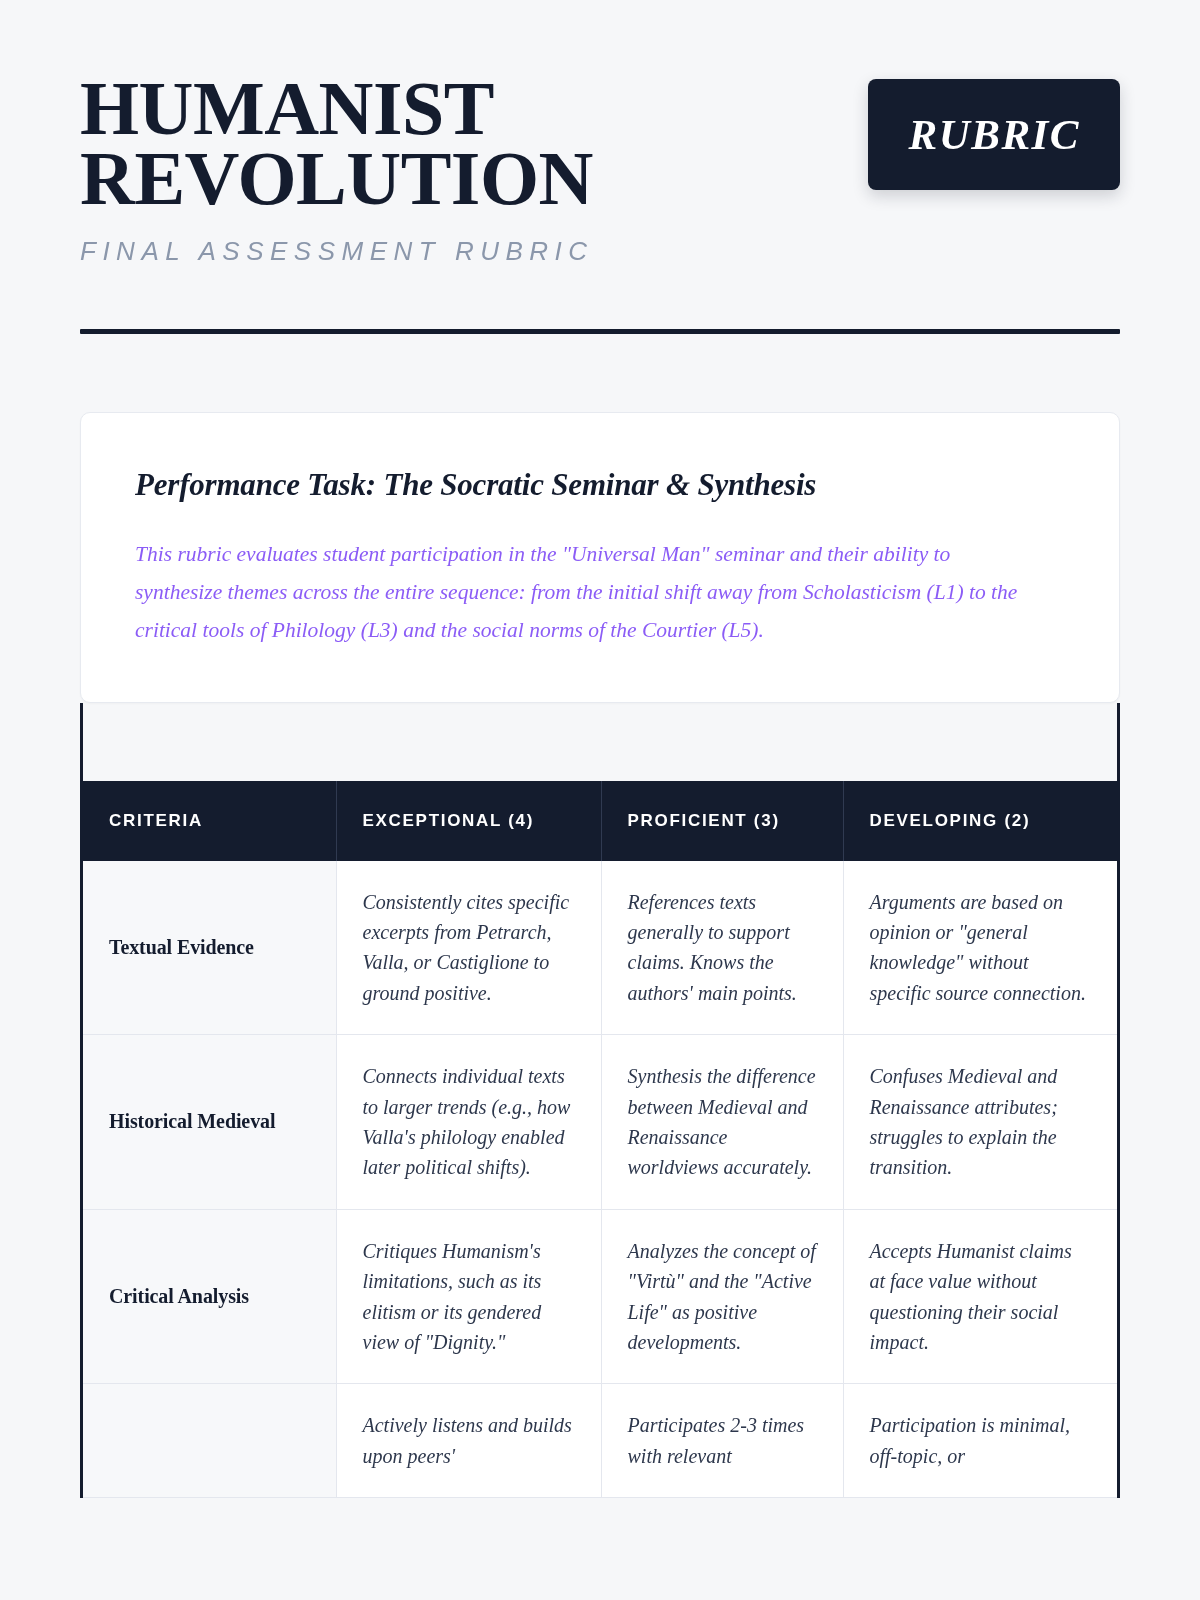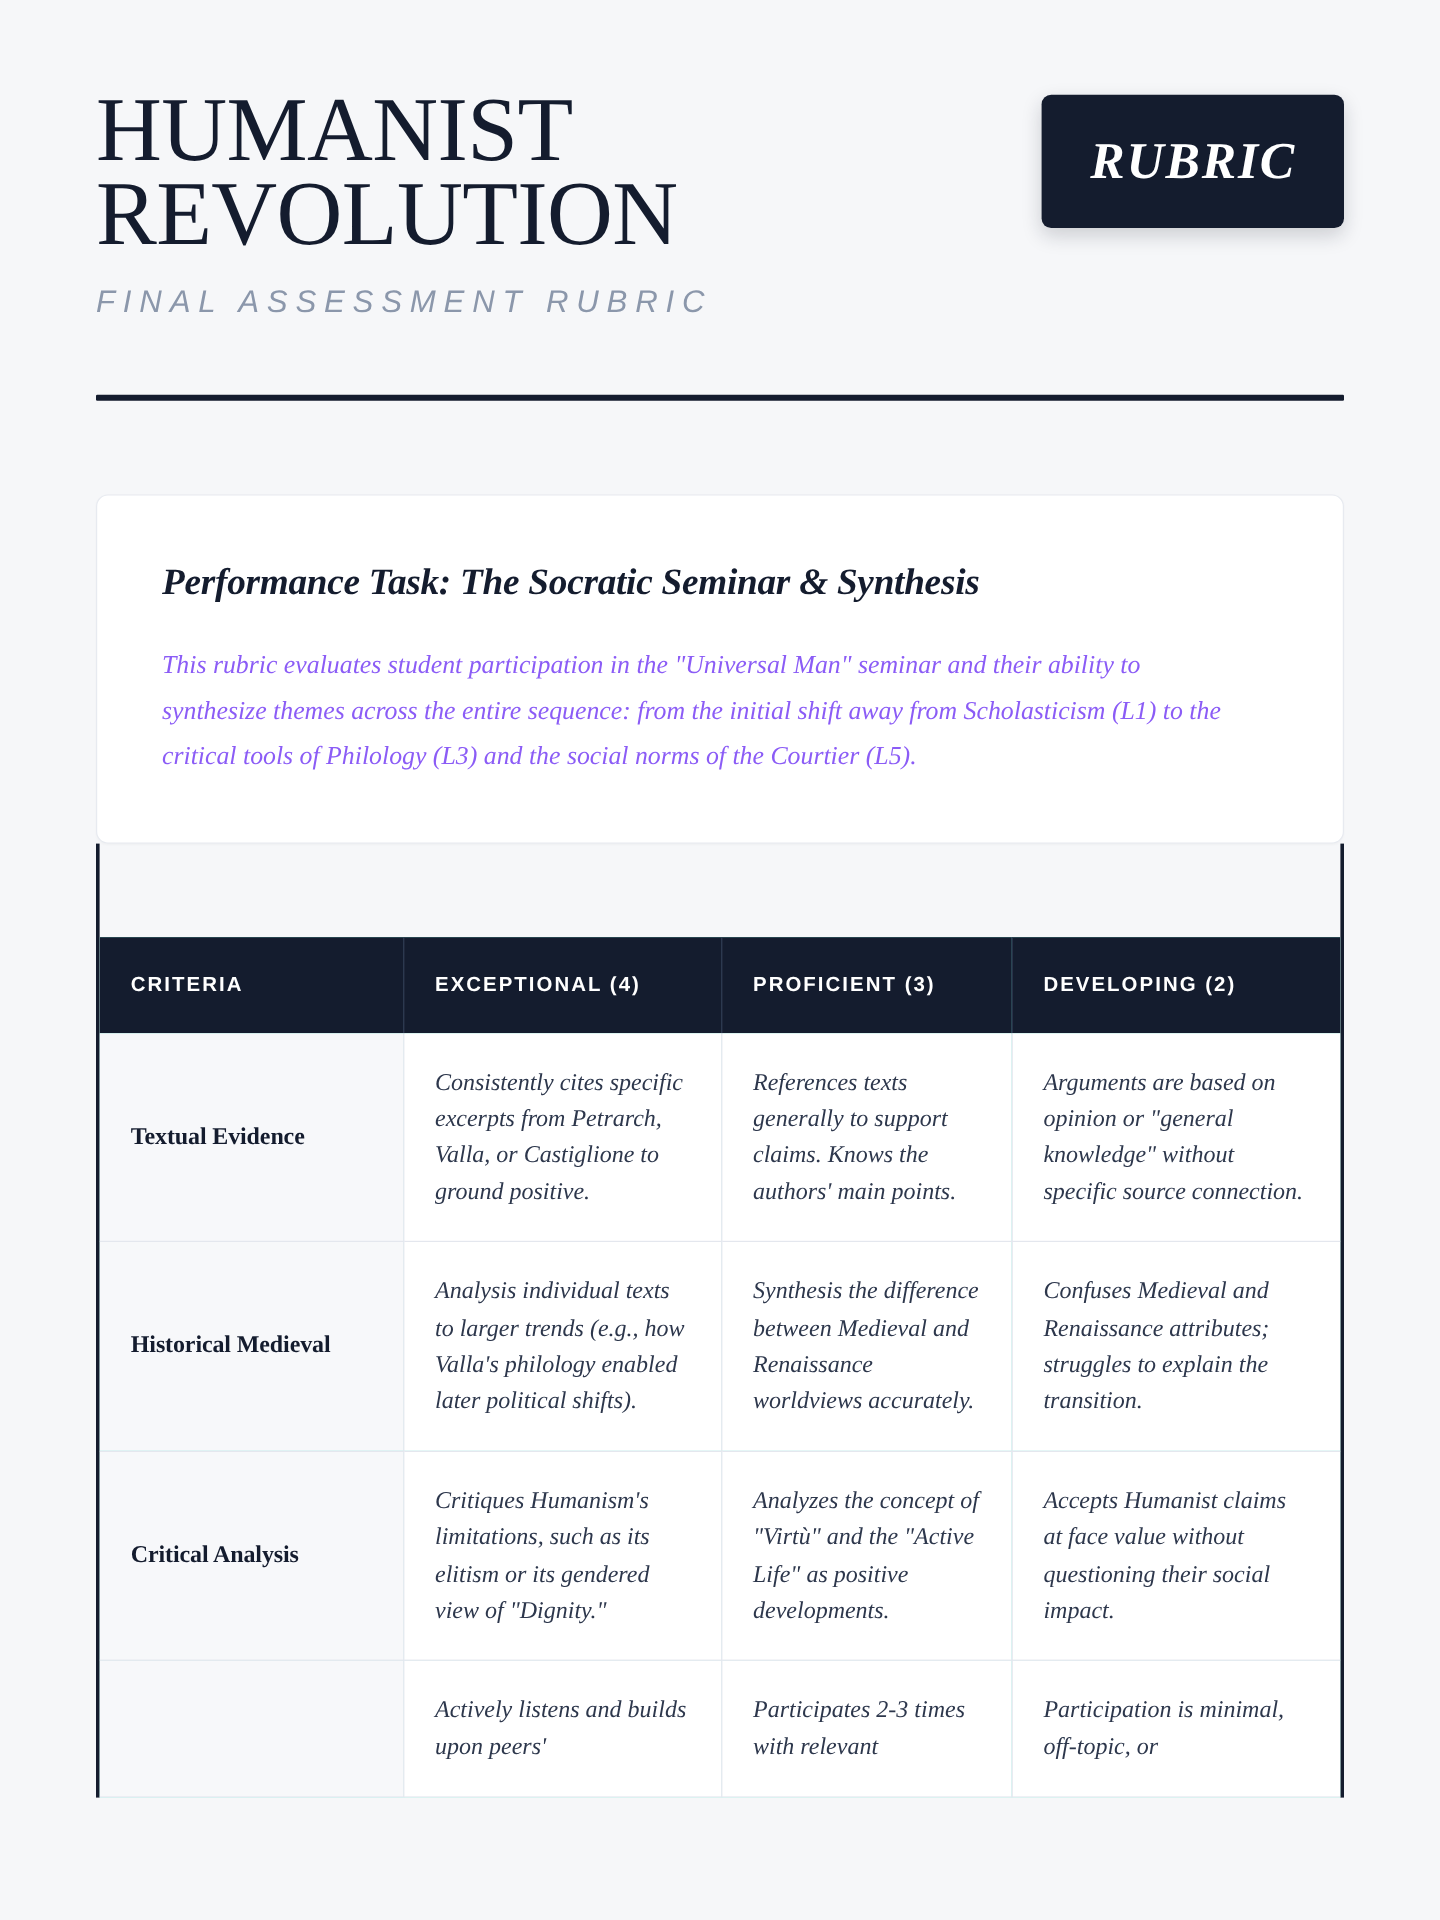--- a/index.html
+++ b/index.html
@@ -32,21 +32,21 @@
   .header-row {
     display: flex;
     align-items: flex-start;
     justify-content: space-between;
   }
 
   .title-block { max-width: 760px; }
 
   .main-title {
     font-family: "Liberation Serif", serif;
-    font-weight: normal;
+    font-weight: bold;
     font-size: 76px;
     line-height: 0.92;
     letter-spacing: -0.5px;
     color: #141c2e;
     text-transform: uppercase;
   }
   .main-title .line { display: block; }
 
   .subtitle {
     margin-top: 22px;
@@ -112,21 +112,21 @@
     color: #8b5cf6;
     max-width: 905px;
   }
 
   
   .rubric-table {
     margin-top: 78px;
     width: 1040px;
     border-collapse: collapse;
     table-layout: fixed;
-    background: #5eead4;
+    background: #14532d;
   }
 
   .rubric-table thead th {
     background: #141c2e;
     color: #ffffff;
     font-family: "Liberation Sans", sans-serif;
     font-weight: bold;
     font-size: 17px;
     letter-spacing: 1.7px;
     text-transform: uppercase;
@@ -219,21 +219,21 @@
       </thead>
       <tbody>
         <tr>
           <td>Textual Evidence</td>
           <td class="desc">Consistently cites specific excerpts from Petrarch, Valla, or Castiglione to ground positive.</td>
           <td class="desc">References texts generally to support claims. Knows the authors' main points.</td>
           <td class="desc">Arguments are based on opinion or "general knowledge" without specific source connection.</td>
         </tr>
         <tr>
           <td>Historical Medieval</td>
-          <td class="desc">Analysis individual texts to larger trends (e.g., how Valla's philology enabled later political shifts).</td>
+          <td class="desc">Connects individual texts to larger trends (e.g., how Valla's philology enabled later political shifts).</td>
           <td class="desc">Synthesis the difference between Medieval and Renaissance worldviews accurately.</td>
           <td class="desc">Confuses Medieval and Renaissance attributes; struggles to explain the transition.</td>
         </tr>
         <tr>
           <td>Critical Analysis</td>
           <td class="desc">Critiques Humanism's limitations, such as its elitism or its gendered view of "Dignity."</td>
           <td class="desc">Analyzes the concept of "Virtù" and the "Active Life" as positive developments.</td>
           <td class="desc">Accepts Humanist claims at face value without questioning their social impact.</td>
         </tr>
         <tr>

